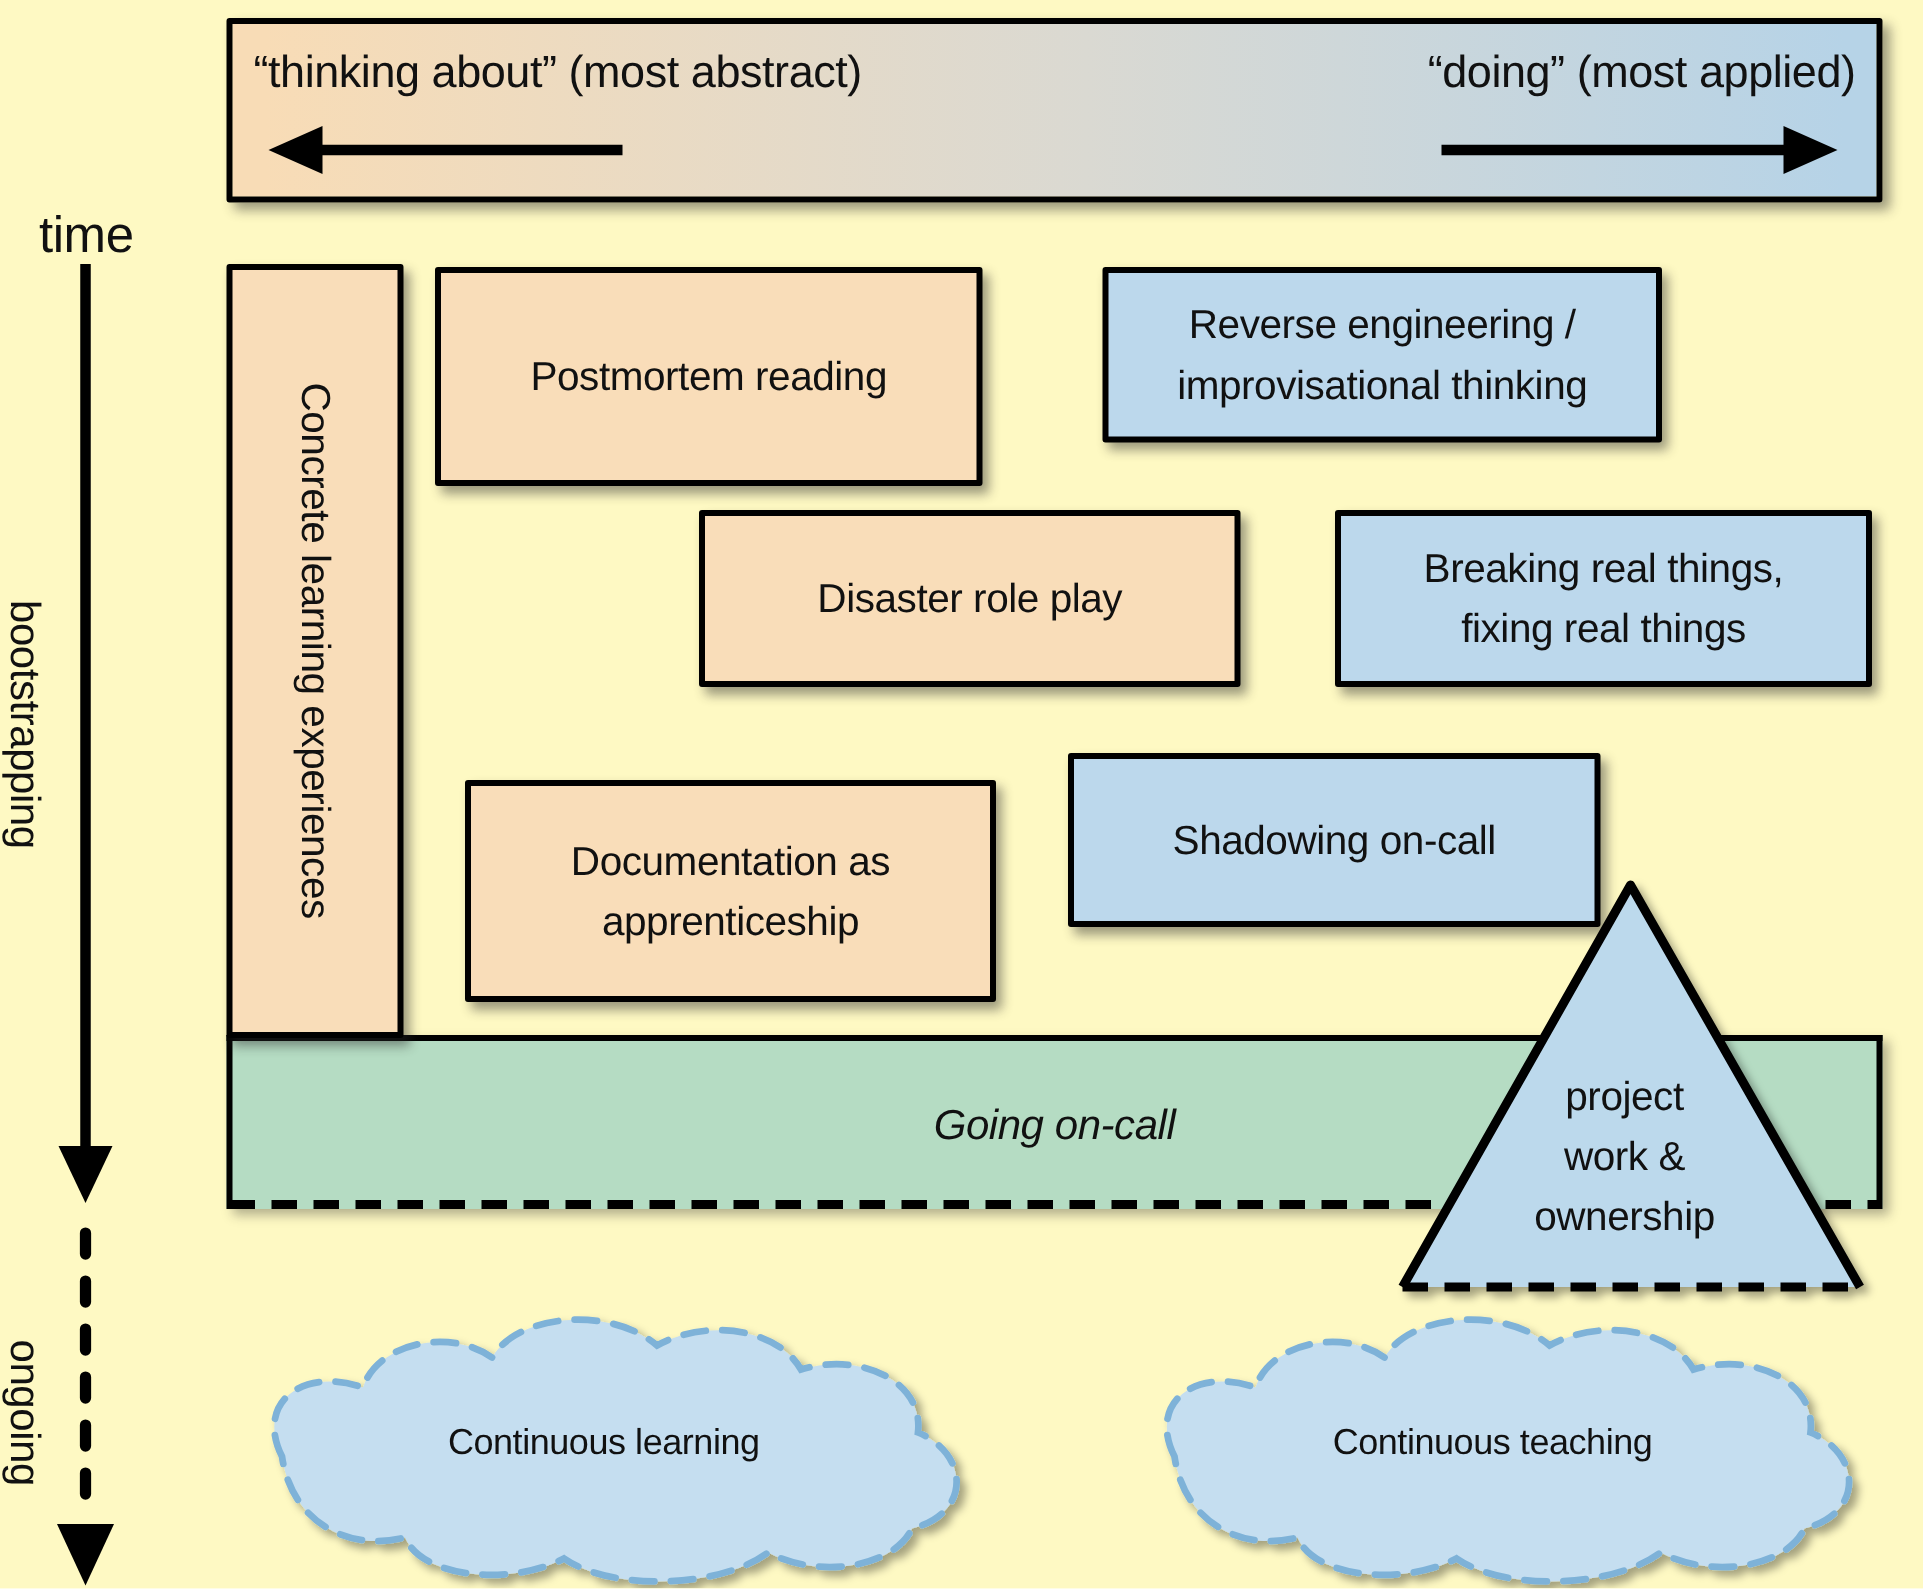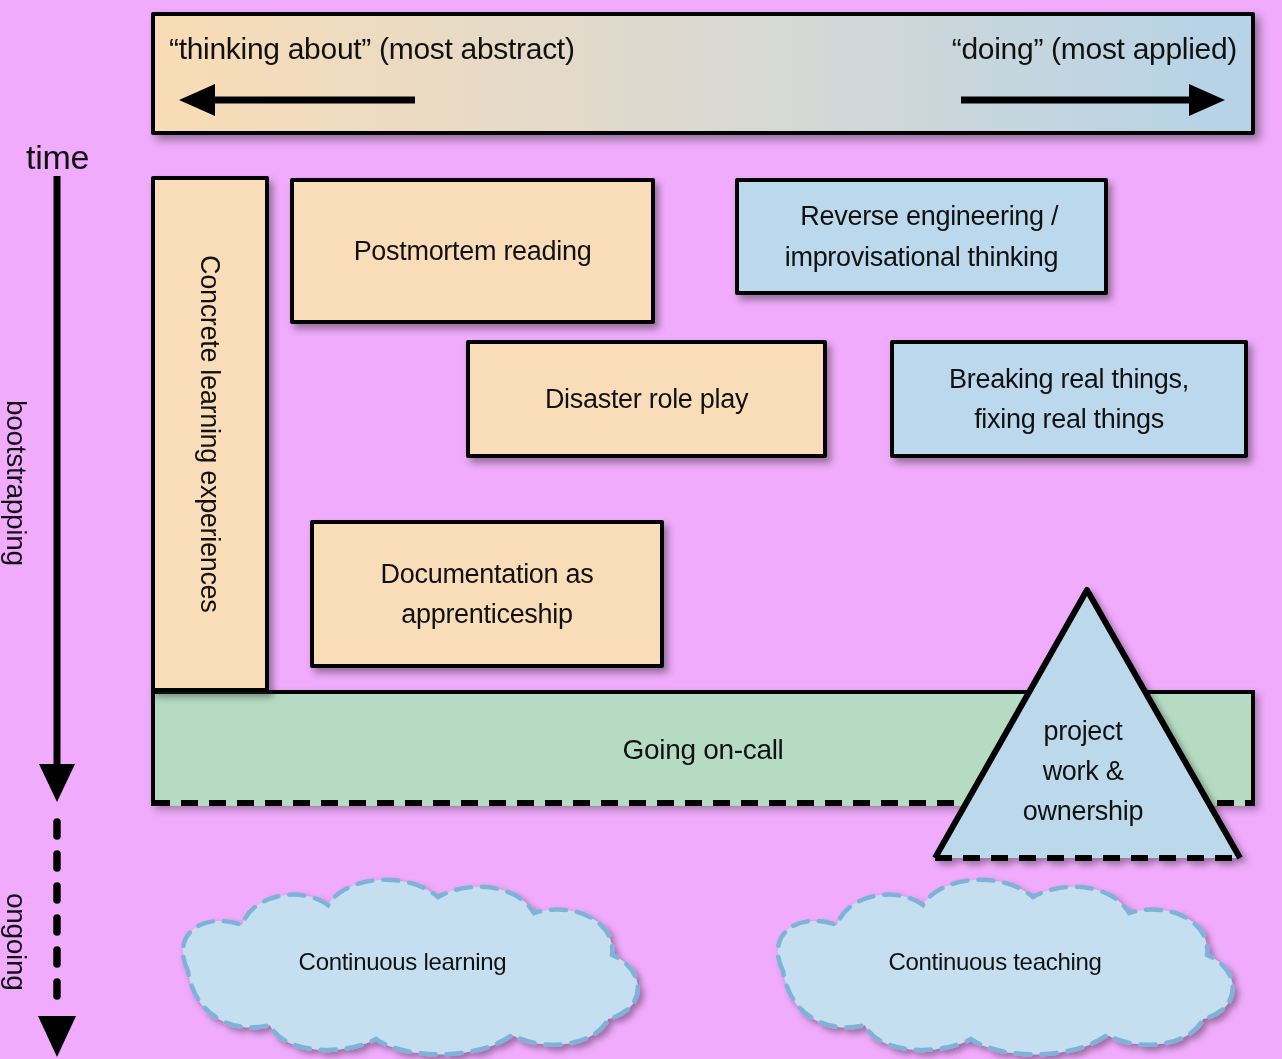--- a/index.html
+++ b/index.html
@@ -1,17 +1,17 @@
 <!DOCTYPE html>
 <html><head>
 <meta charset="utf-8">
 <style>
   html,body{margin:0;padding:0;background:#fff;}
   .canvas{
-    position:relative;width:1282px;height:1059px;background:#f0abfc;overflow:hidden;
+    position:relative;width:1282px;height:1059px;background:#fef9c3;overflow:hidden;
     font-family:"Liberation Sans","DejaVu Sans",sans-serif;color:#111;
     letter-spacing:-0.3px;
   }
   .abs{position:absolute;}
 
   
   .topbar{
     left:151px;top:12px;width:1104px;height:123px;box-sizing:border-box;
     border:4px solid #000;border-radius:2px;
     background:linear-gradient(to right,#f8dcb6 2%,#dad9d2 52%,#b6d3e7 98%);
@@ -35,32 +35,32 @@
     box-sizing:border-box;border:4px solid #000;border-radius:2px;
     display:flex;align-items:center;justify-content:center;text-align:center;
     font-size:27px;line-height:1.5;
     box-shadow:4px 5px 7px rgba(40,40,40,.45);
   }
   .box.orange{background:#f9ddb9;}
   .box.blue{background:#bcd8ec;}
   .box.concrete{left:151px;top:176px;width:118px;height:516px;}
   .box.concrete .vtext{writing-mode:vertical-rl;white-space:nowrap;}
   .box.postmortem{left:290px;top:178px;width:365px;height:146px;}
-  .box.reverse{left:735px;top:178px;width:373px;height:117px;text-align:right;}
+  .box.reverse{left:735px;top:178px;width:373px;height:117px;}
   .box.disaster{left:466px;top:340px;width:361px;height:118px;}
   .box.breaking{left:890px;top:340px;width:358px;height:118px;}
   .box.documentation{left:310px;top:504px;width:354px;height:148px;margin-top:16px;}
   .box.shadowing{left:712px;top:502px;width:355px;height:116px;}
 
   
   .band{
     left:151px;top:690px;width:1104px;height:116px;box-sizing:border-box;
     background:#b5dcc3;border:4px solid #000;border-bottom:none;
     display:flex;align-items:center;justify-content:center;
-    font-size:28px;box-shadow:4px 4px 7px rgba(40,40,40,.35);
+    font-size:28px;box-shadow:4px 4px 7px rgba(40,40,40,.35);font-style:italic;
   }
 
   
   .overlay{left:0;top:0;pointer-events:none;}
 
   
   .triangle-label{
     left:1008px;top:712px;width:150px;text-align:center;
     font-size:27px;line-height:1.48;
   }
@@ -107,20 +107,23 @@
   </div>
   <div class="abs box orange disaster">
     <span>Disaster role play</span>
   </div>
   <div class="abs box blue breaking">
     <span>Breaking real things,<br>fixing real things</span>
   </div>
   <div class="abs box orange documentation">
     <span>Documentation as<br>apprenticeship</span>
   </div>
+  <div class="abs box blue shadowing">
+    <span>Shadowing on-call</span>
+  </div>
 
   <svg class="abs overlay" width="1282" height="1059" viewBox="0 0 1282 1059">
     <defs>
       <filter id="ds" x="-20%" y="-20%" width="150%" height="150%">
         <feDropShadow dx="4" dy="4" stdDeviation="3" flood-color="#000" flood-opacity="0.35"></feDropShadow>
       </filter>
       <path id="cloudShape" d="M 38,98
         C 20,62 52,38 92,52
         C 102,22 150,12 178,32
         C 196,2 258,-2 288,24

